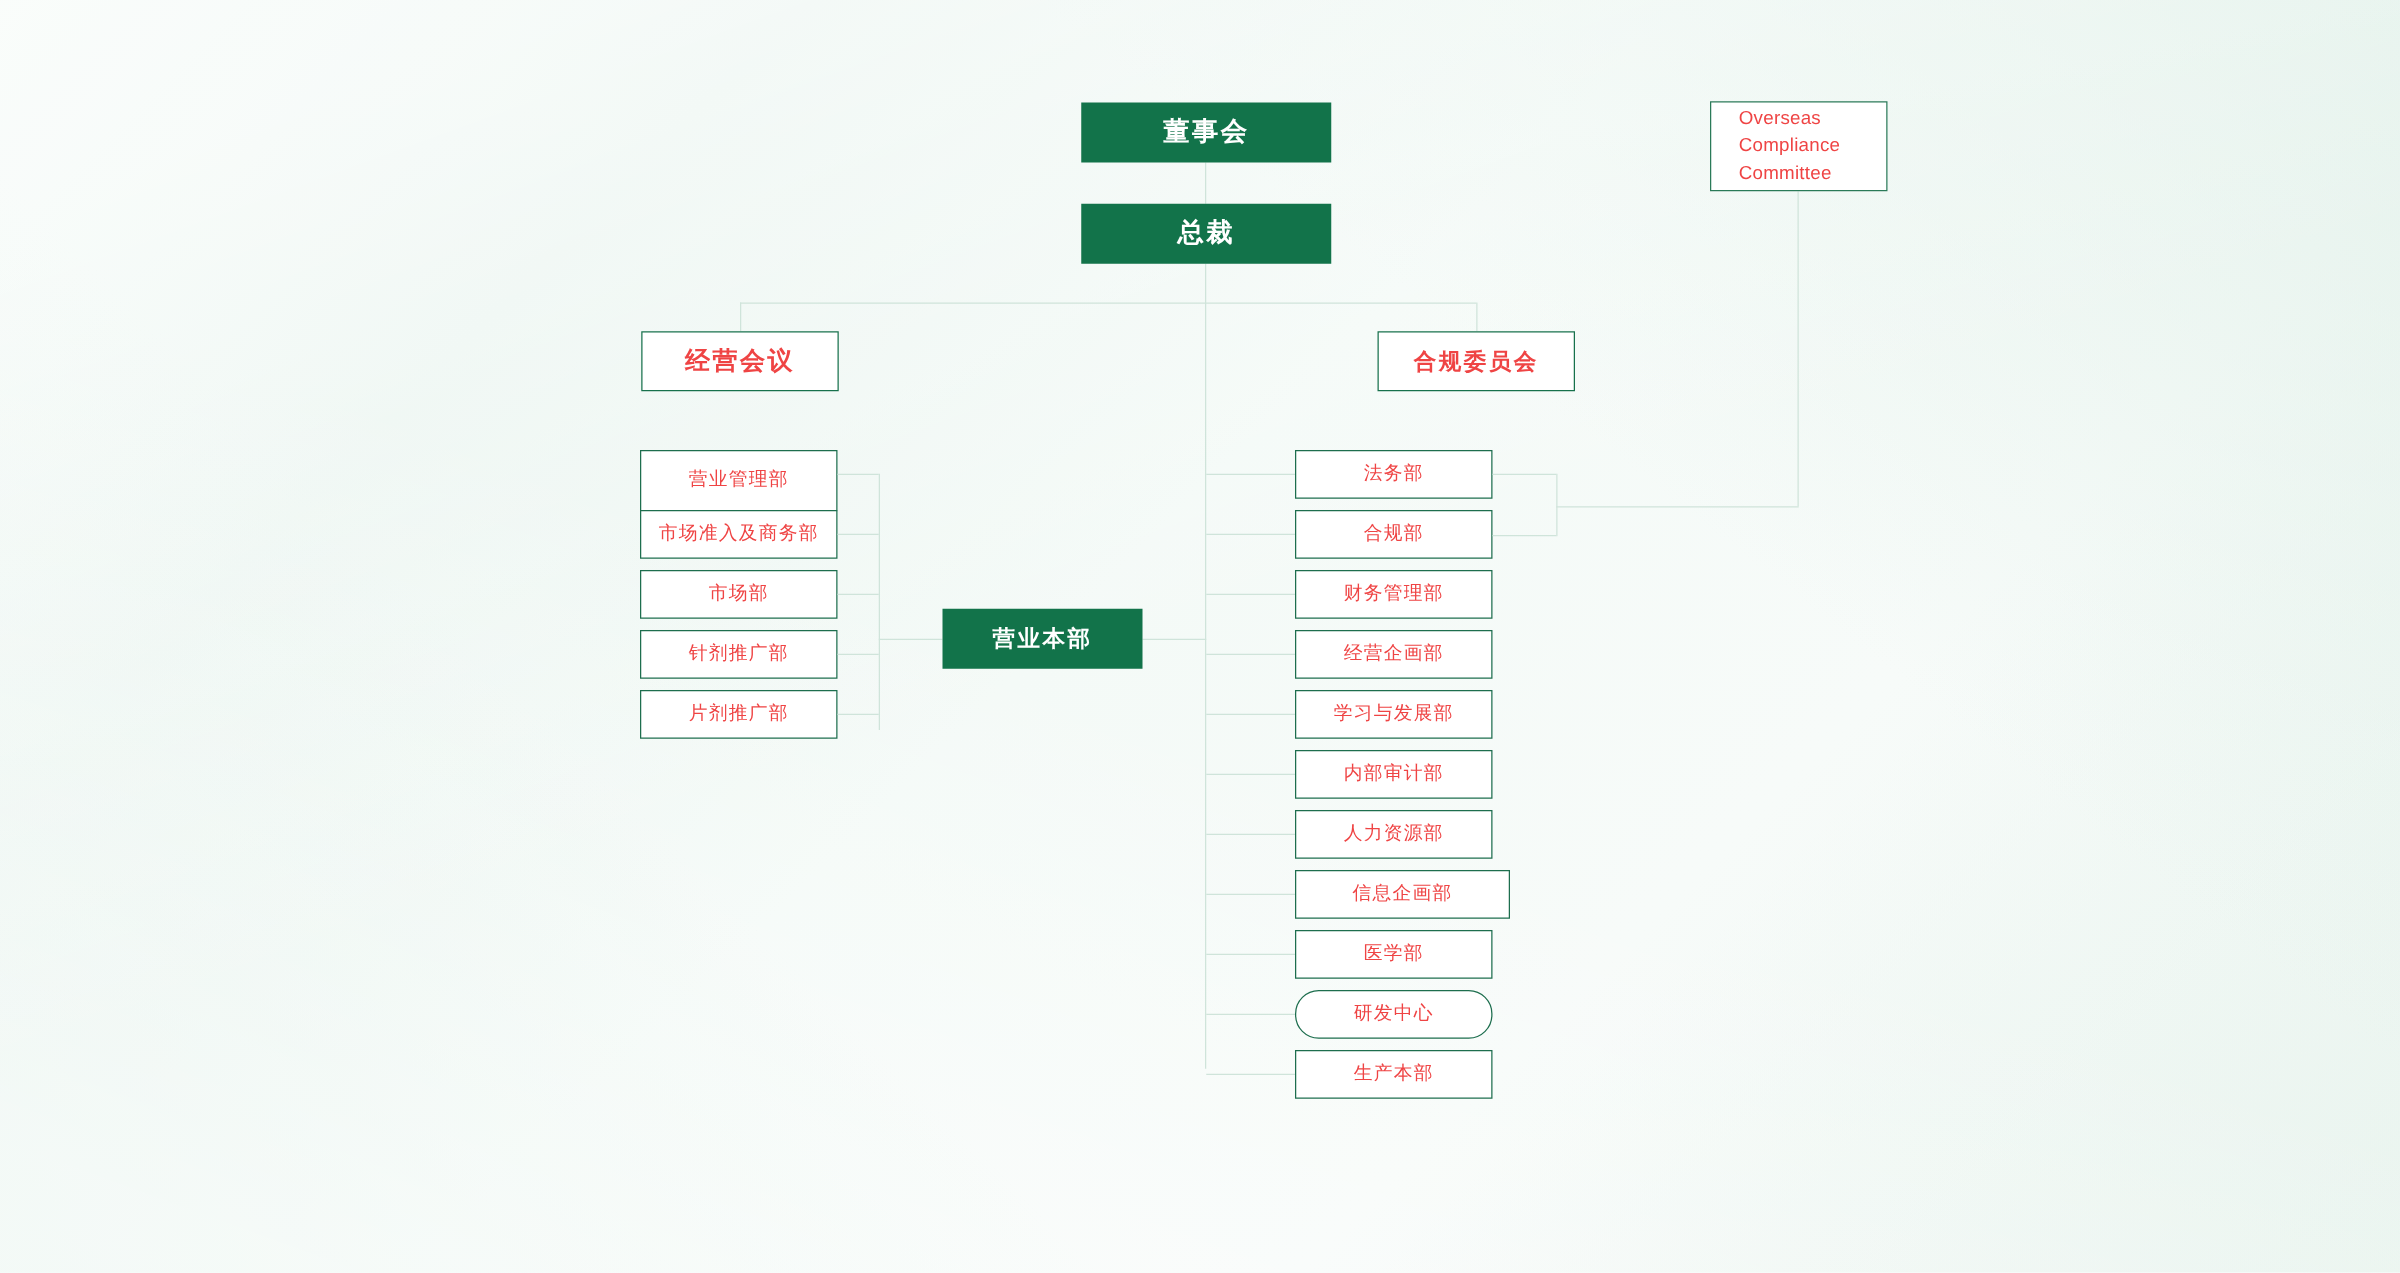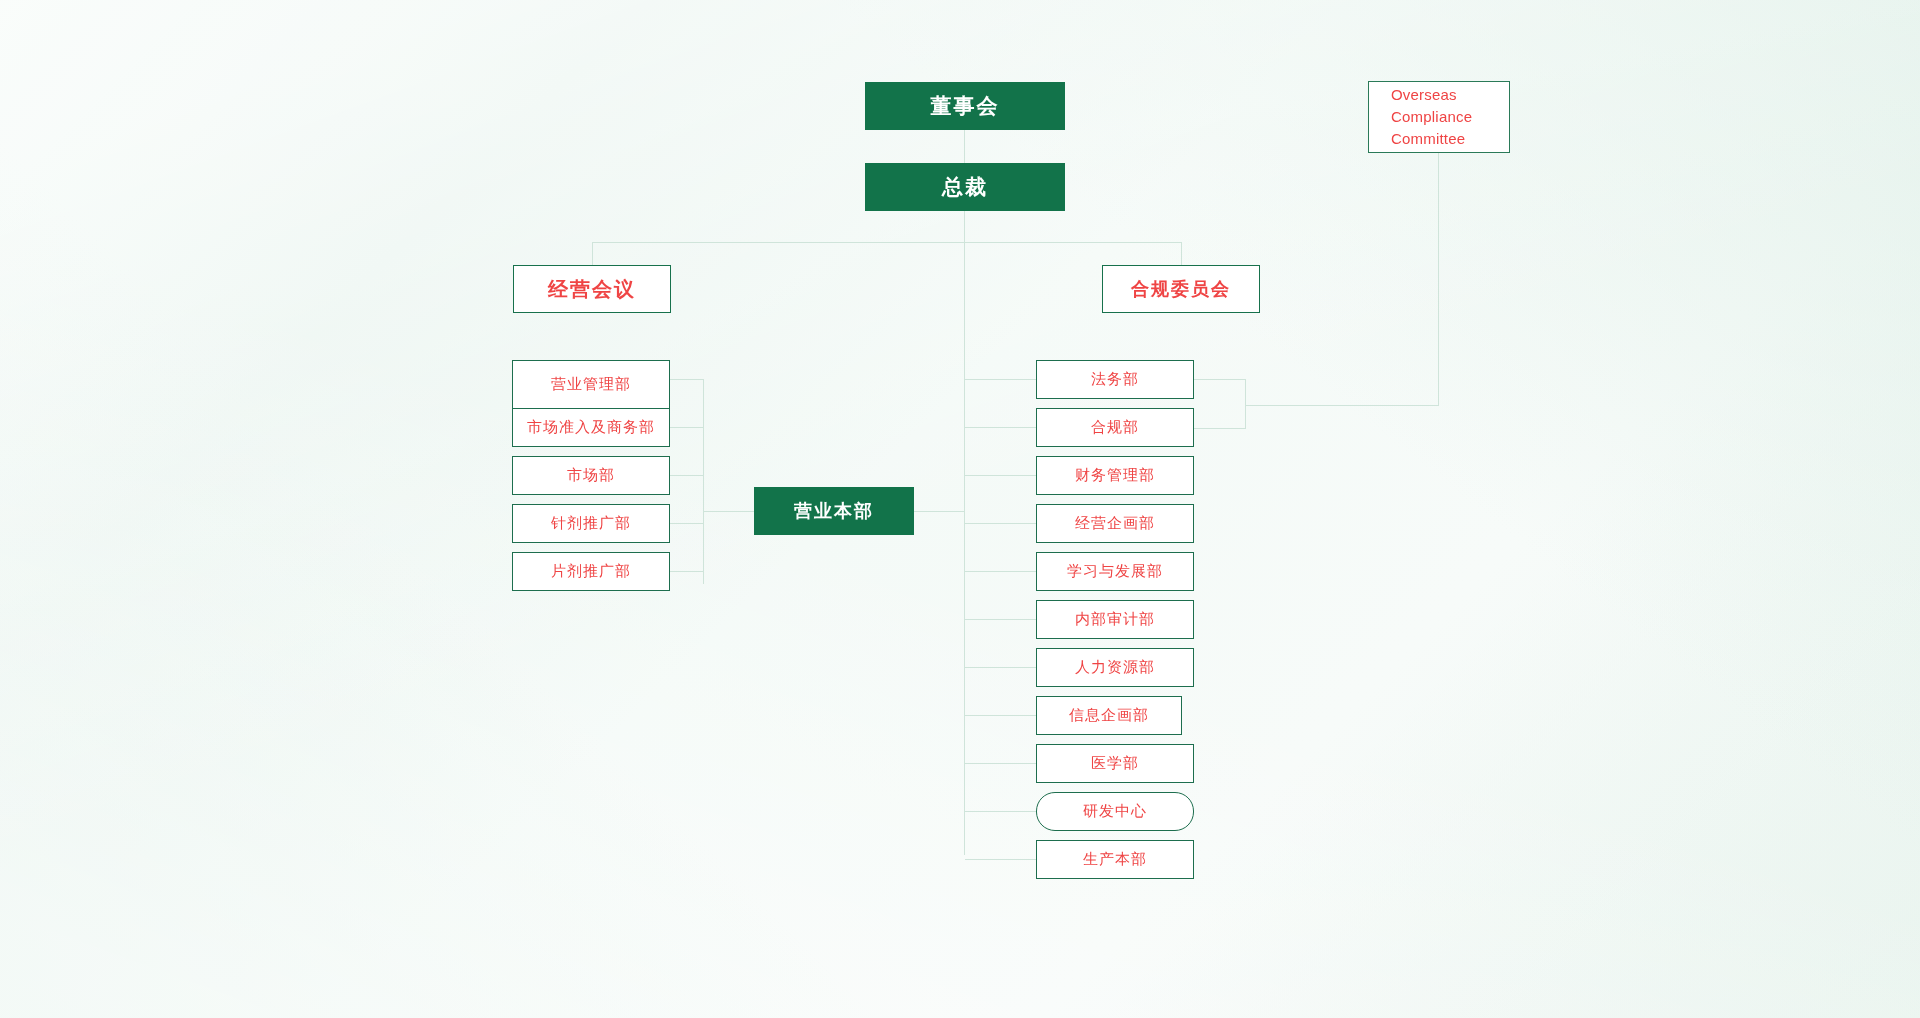--- a/index.html
+++ b/index.html
@@ -165,21 +165,21 @@
     <div class="node outline dept" style="left: 1036px; top: 456px; width: 158px; height: 39px;">财务管理部</div>
     <div class="conn h" style="left: 965px; top: 475px; width: 71px;"></div>
     <div class="node outline dept" style="left: 1036px; top: 504px; width: 158px; height: 39px;">经营企画部</div>
     <div class="conn h" style="left: 965px; top: 523px; width: 71px;"></div>
     <div class="node outline dept" style="left: 1036px; top: 552px; width: 158px; height: 39px;">学习与发展部</div>
     <div class="conn h" style="left: 965px; top: 571px; width: 71px;"></div>
     <div class="node outline dept" style="left: 1036px; top: 600px; width: 158px; height: 39px;">内部审计部</div>
     <div class="conn h" style="left: 965px; top: 619px; width: 71px;"></div>
     <div class="node outline dept" style="left: 1036px; top: 648px; width: 158px; height: 39px;">人力资源部</div>
     <div class="conn h" style="left: 965px; top: 667px; width: 71px;"></div>
-    <div class="node outline dept" style="left: 1036px; top: 696px; width: 146px; height: 39px;">信息企画部</div>
+    <div class="node outline dept" style="left: 1036px; top: 696px; width: 172px; height: 39px;">信息企画部</div>
     <div class="conn h" style="left: 965px; top: 715px; width: 71px;"></div>
     <div class="node outline dept" style="left: 1036px; top: 744px; width: 158px; height: 39px;">医学部</div>
     <div class="conn h" style="left: 965px; top: 763px; width: 71px;"></div>
     <div class="node outline dept" style="left: 1036px; top: 792px; width: 158px; height: 39px; border-radius: 19px;">研发中心</div>
     <div class="conn h" style="left: 965px; top: 811px; width: 71px;"></div>
     <div class="node outline dept" style="left: 1036px; top: 840px; width: 158px; height: 39px;">生产本部</div>
     <div class="conn h" style="left: 965px; top: 859px; width: 71px;"></div>
     <div class="conn h" style="left: 1194px; top: 379px; width: 51px;"></div>
     <div class="conn h" style="left: 1194px; top: 428px; width: 51px;"></div>
   </div>

